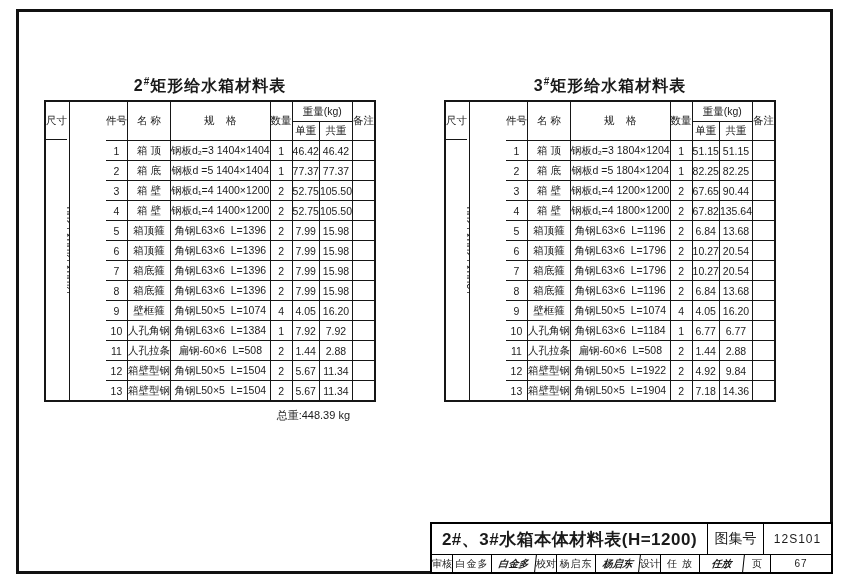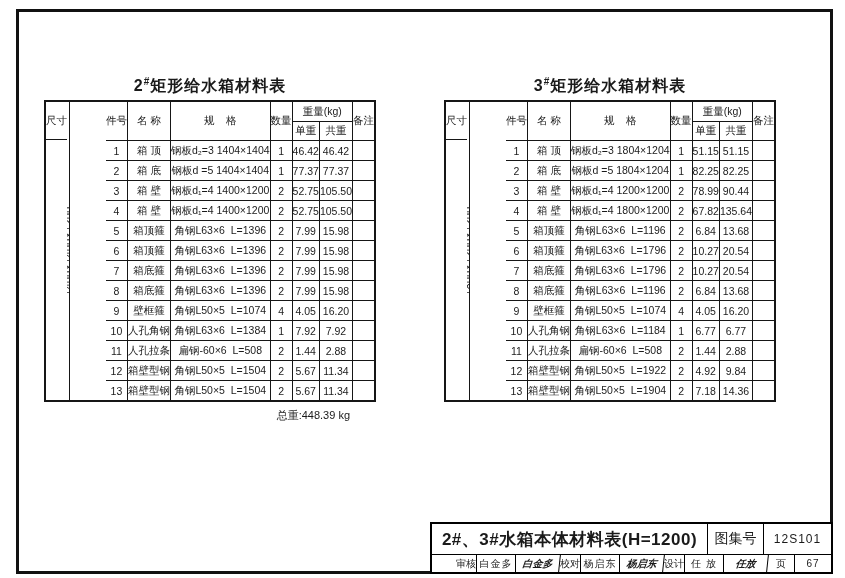--- a/index.html
+++ b/index.html
@@ -57,21 +57,21 @@
   .tb-title{
     flex:1;display:flex;align-items:center;justify-content:center;
     font-size:17px;font-weight:bold;white-space:nowrap;overflow:hidden;letter-spacing:0.5px;
   }
   .tb-cell{
     display:flex;align-items:center;justify-content:center;
     border-left:1.5px solid #000;box-sizing:border-box;white-space:nowrap;overflow:hidden;
   }
   .tb-atlas-label{width:56px;font-size:14px;}
   .tb-atlas-no{width:68px;font-size:12px;letter-spacing:1px;}
-  .tb-row2{height:18px;border-top:1.5px solid #000;display:flex;align-items:stretch;box-sizing:border-box;padding-left:24px;}
+  .tb-row2{height:18px;border-top:1.5px solid #000;display:flex;align-items:stretch;box-sizing:border-box;}
   .tb-row2 .cell{
     display:flex;align-items:center;justify-content:center;font-size:10px;
     border-right:1px solid #000;box-sizing:border-box;white-space:nowrap;overflow:hidden;
   }
   .sg-label{width:21px;}
   .sg-name{width:39px;letter-spacing:1px;}
   .sg-sig{
     width:44px;font-family:"Liberation Serif",serif;font-style:italic;font-weight:bold;
     font-size:11.5px;transform:skewX(-6deg);
   }
@@ -306,21 +306,21 @@
             <td>82.25</td>
             <td>82.25</td>
             <td></td>
           </tr>
 
           <tr>
             <td>3</td>
             <td>箱 壁</td>
             <td class="spec">钢板d₁=4 1200×1200</td>
             <td>2</td>
-            <td>78.99</td>
+            <td>67.65</td>
             <td>90.44</td>
             <td></td>
           </tr>
 
           <tr>
             <td>4</td>
             <td>箱 壁</td>
             <td class="spec">钢板d₁=4 1800×1200</td>
             <td>2</td>
             <td>67.82</td>

